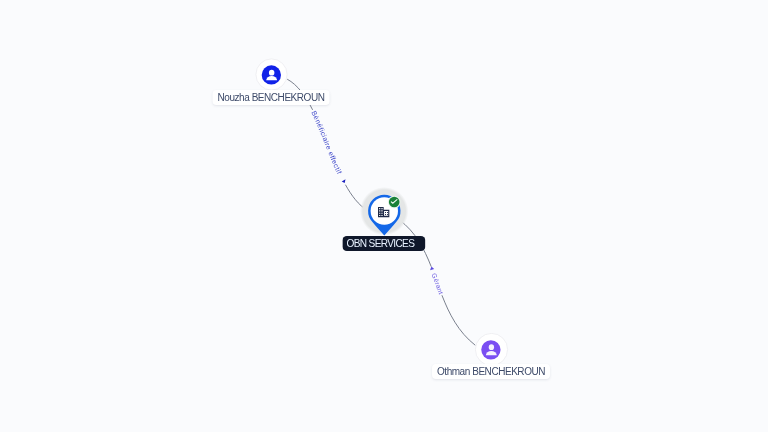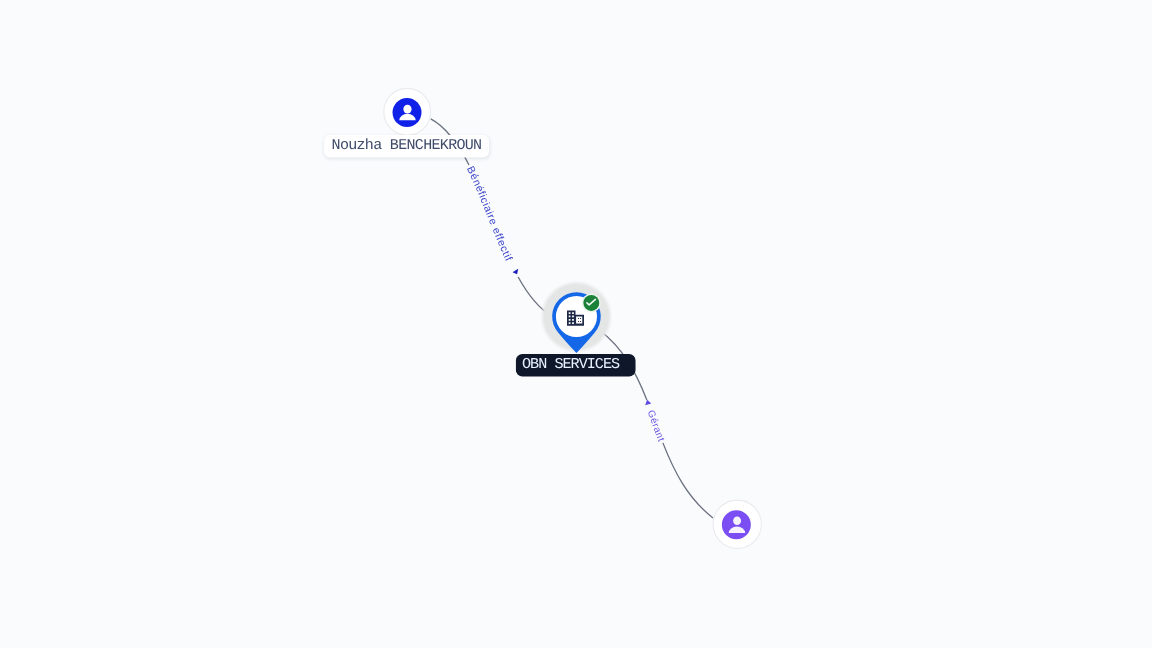--- a/index.html
+++ b/index.html
@@ -7,21 +7,21 @@
     margin: 0; padding: 0;
     width: 768px; height: 432px;
     overflow: hidden;
     background: #fafbfd;
     font-family: "Liberation Sans", sans-serif;
   }
   #graph { position: absolute; left:0; top:0; width:768px; height:432px; }
   svg.layer { position: absolute; left: 0; top: 0; width: 768px; height: 432px; }
   .nodelabel {
     position: absolute;
-    font-family: Liberation Mono, monospace;
+    font-family: Liberation Sans, sans-serif;
     font-size: 10px;
     letter-spacing: -0.45px;
     line-height: 15px;
     color: #3d4a69;
     background: #ffffff;
     border-radius: 4px;
     padding: 0 5px;
     white-space: nowrap;
     transform: translate(-50%, 0);
     will-change: transform;
@@ -110,14 +110,15 @@
     <circle cx="490.9" cy="349.85" r="9.65" fill="#7a4ef2"></circle>
     <g fill="#f5f2fe" clip-path="url(#clip-othman)">
       <ellipse cx="491.4" cy="347.2" rx="2.65" ry="2.85"></ellipse>
       <path d="M 485.85 355.3 A 5.45 4.3 0 0 1 496.75 355.3 Z"></path>
     </g>
   </g>
 </svg>
 
 <div class="nodelabel" style="left:270.7px; top:89.5px;">Nouzha BENCHEKROUN</div>
 <div class="nodelabel company" style="left:383.5px; top:236.2px;">OBN SERVICES</div>
+<div class="nodelabel" style="left:490.75px; top:363.6px;">Othman BENCHEKROUN</div>
 
 </div>
 
 </body></html>

